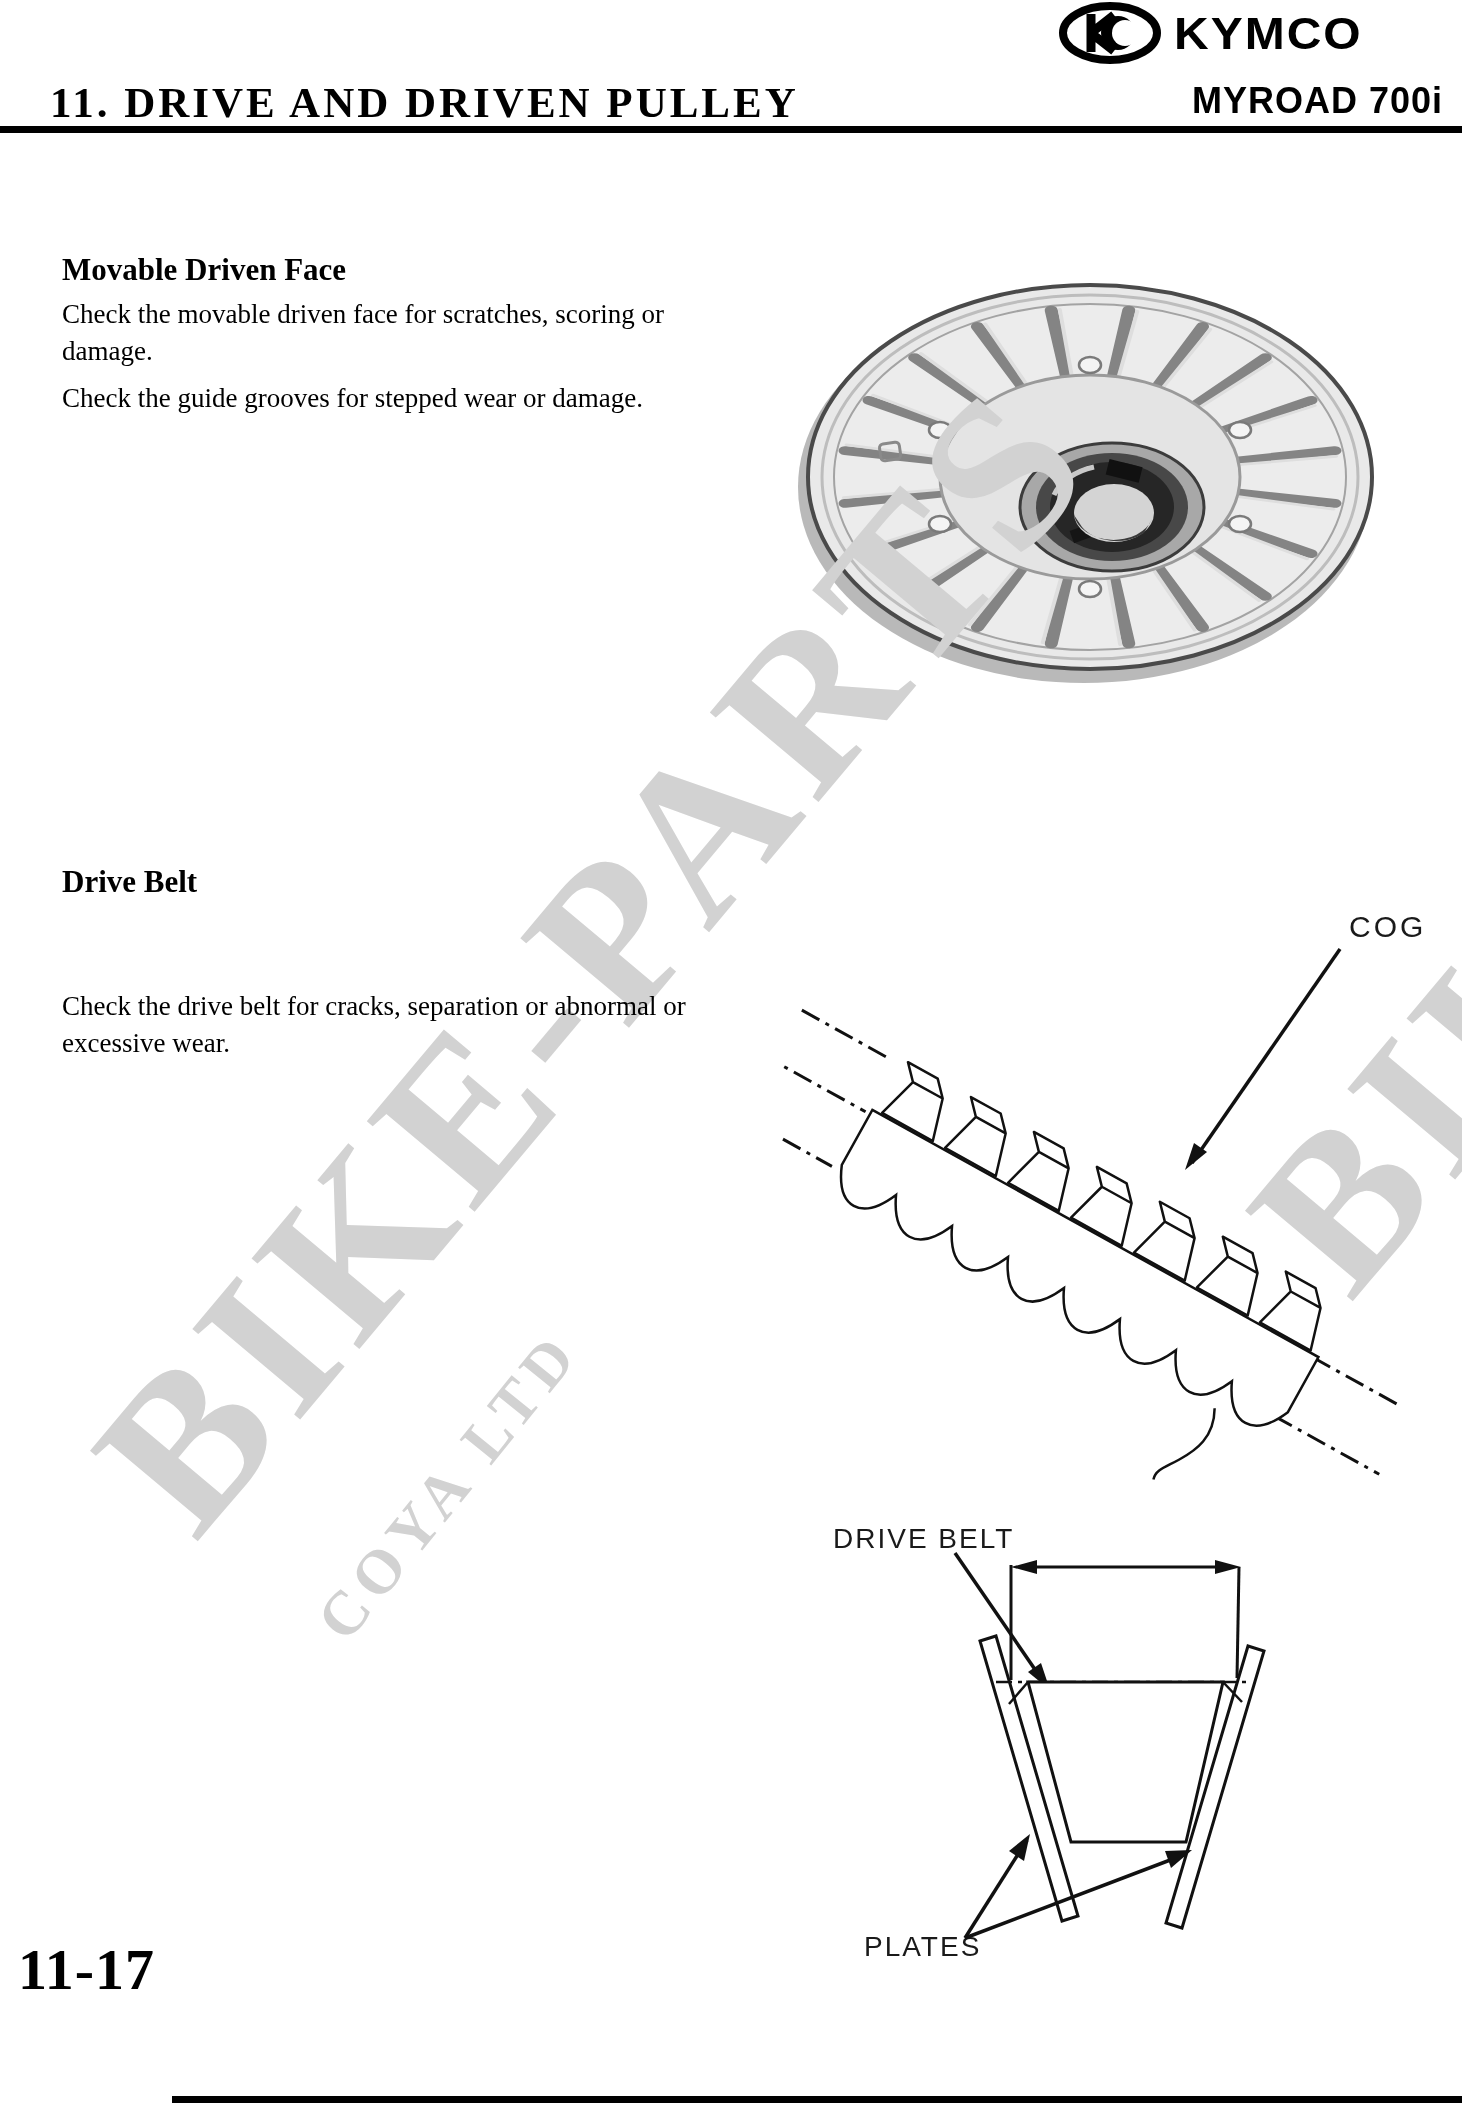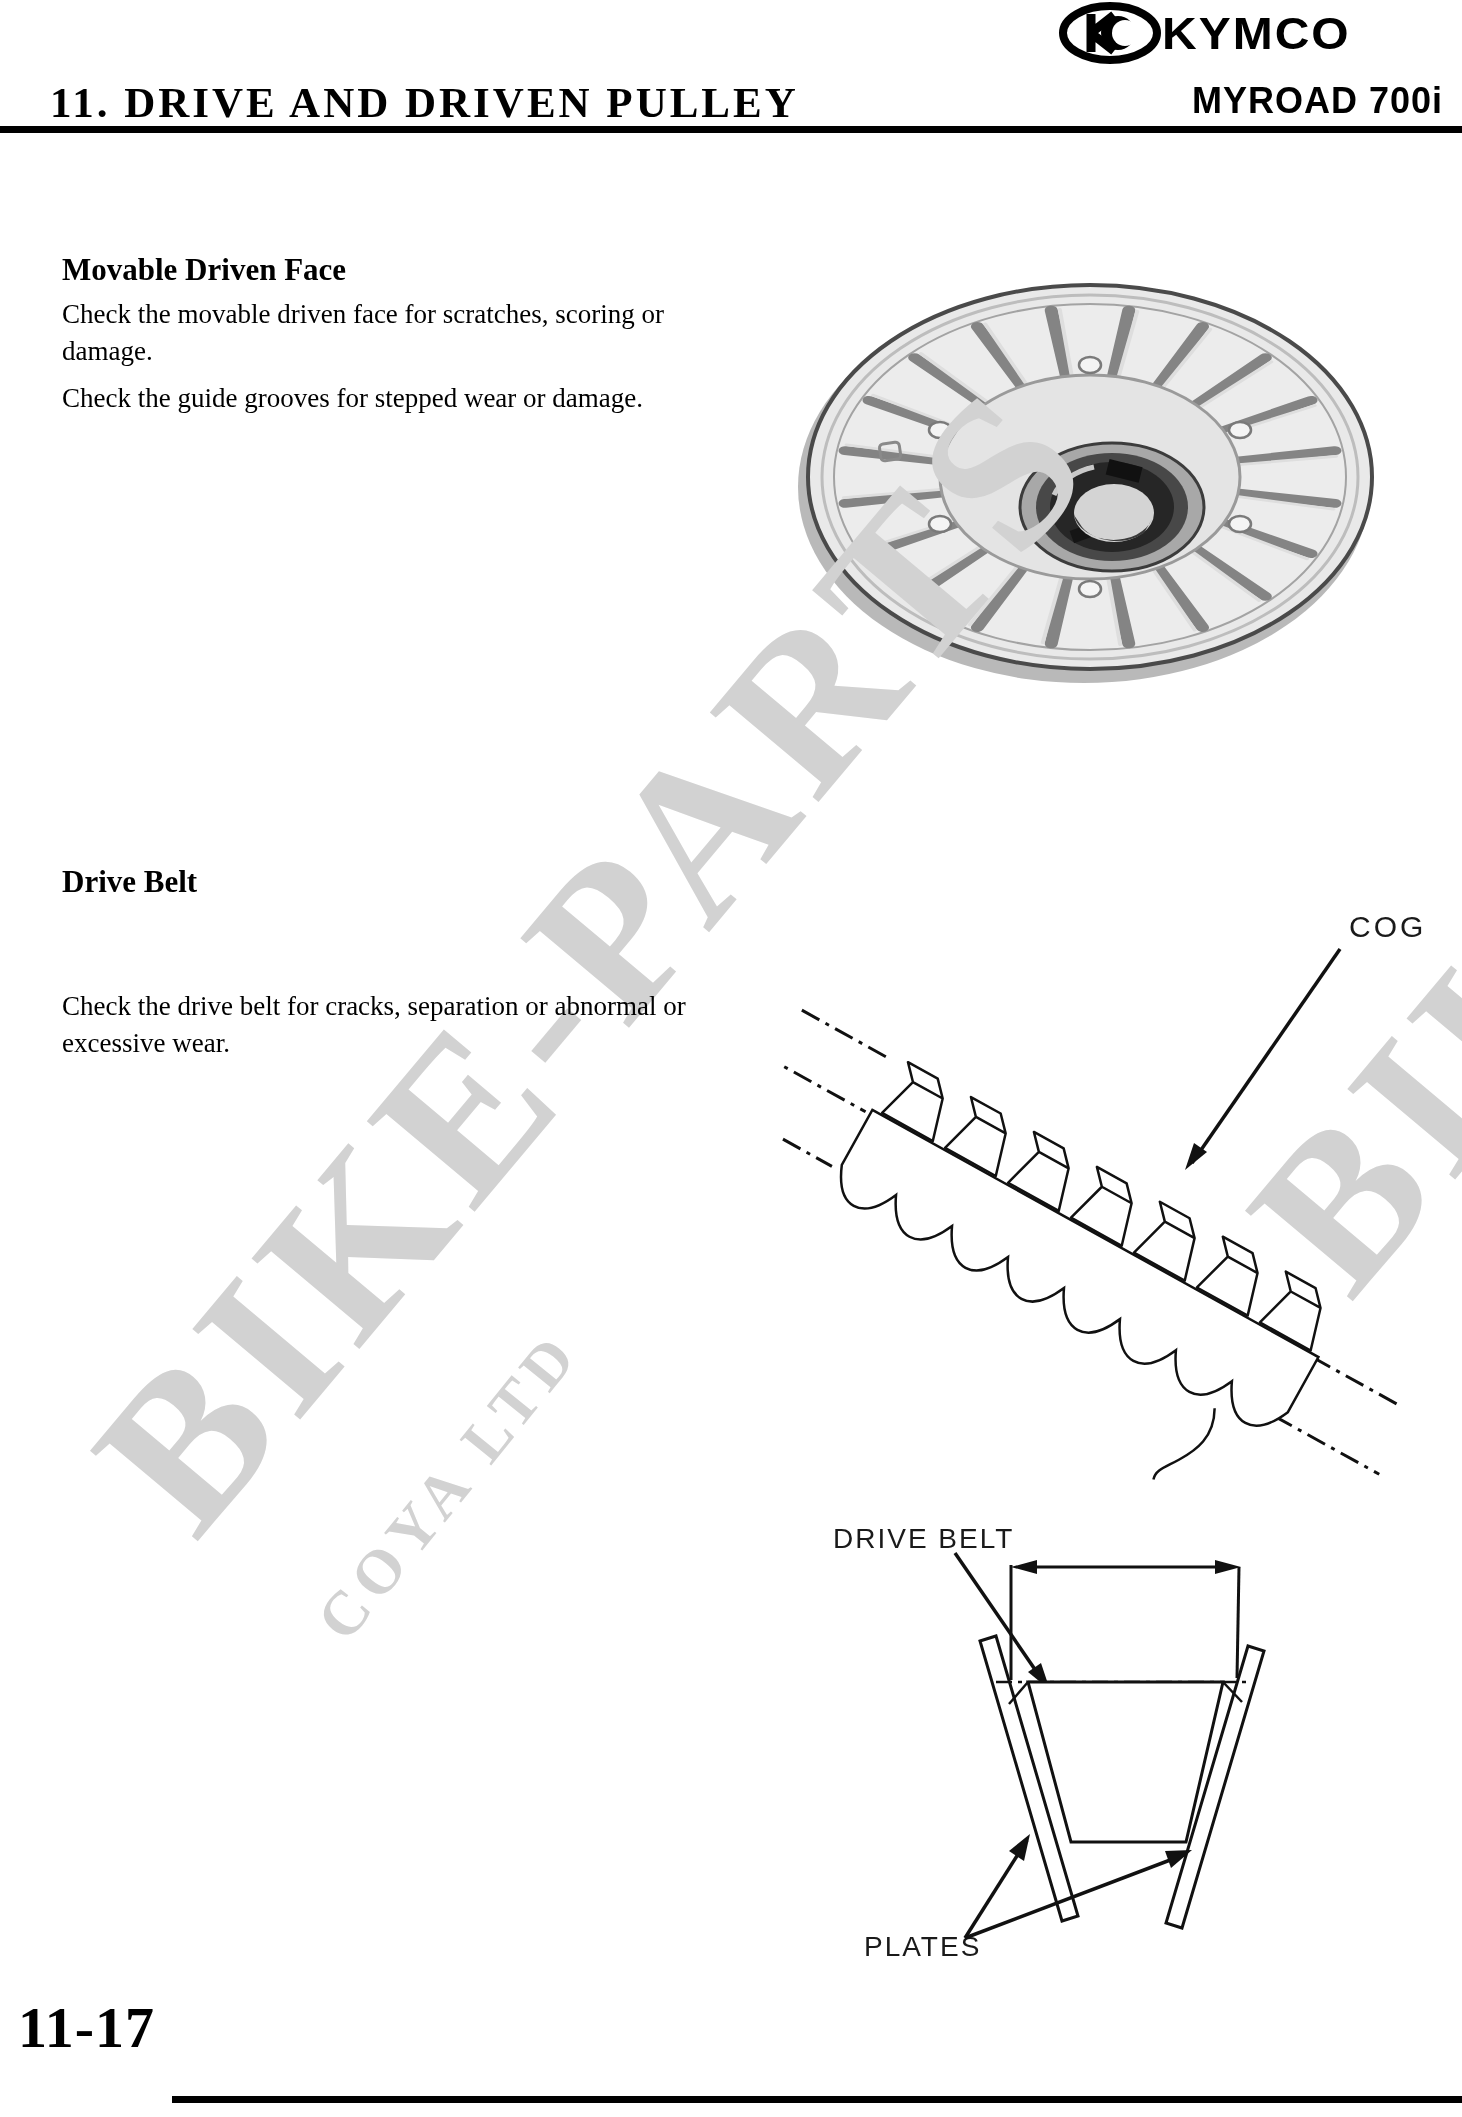--- a/index.html
+++ b/index.html
@@ -11,28 +11,28 @@
   .wm-big{left:140px;top:1390px;font-size:215px;letter-spacing:12px;
           transform:rotate(-50deg);transform-origin:0 50%;}
   .wm-big2{left:1295px;top:1150px;font-size:215px;letter-spacing:12px;
           transform:rotate(-50deg);transform-origin:0 50%;}
   .wm-small{left:330px;top:1600px;font-size:62px;letter-spacing:8px;
           transform:rotate(-51deg);transform-origin:0 50%;}
   .content{position:absolute;inset:0;z-index:3;}
   .abs{position:absolute;}
   .hdr-title{left:26px;top:78px;font-size:43px;font-weight:bold;letter-spacing:3px;white-space:nowrap;margin-left:24px;}
   .hdr-rule{left:0;top:126px;width:1462px;height:7px;background:#000;}
-  .logo-row{left:1058px;top:2px;display:flex;align-items:center;}
+  .logo-row{left:1058px;top:2px;display:flex;align-items:center;gap:12px;}
   .brand{font-family:"Liberation Sans",sans-serif;font-weight:bold;font-size:48px;
          letter-spacing:2px;transform:scaleY(0.92);}
   .model{left:1192px;top:80px;width:268px;font-family:"Liberation Sans",sans-serif;
          font-weight:bold;font-size:36px;letter-spacing:1px;white-space:nowrap;}
   .sec-h{font-size:31px;font-weight:bold;white-space:nowrap;}
   .body-p{font-size:27px;line-height:37px;width:648px;}
-  .page-num{left:18px;top:1994px;font-size:58px;font-weight:bold;letter-spacing:1px;}
+  .page-num{left:18px;top:1936px;font-size:58px;font-weight:bold;letter-spacing:1px;}
   .footer-rule{left:172px;top:2096px;width:1290px;height:7px;background:#000;}
   svg text{font-family:"Liberation Sans",sans-serif;fill:#1a1a1a;}
 </style>
 </head>
 <body>
 
 <div class="page">
 
   <svg class="layer-photo" style="left:600px;top:195px;" width="840" height="515" viewBox="0 0 840 515">
     <ellipse cx="484" cy="292" rx="286" ry="196" fill="#b9b9b9"></ellipse>

